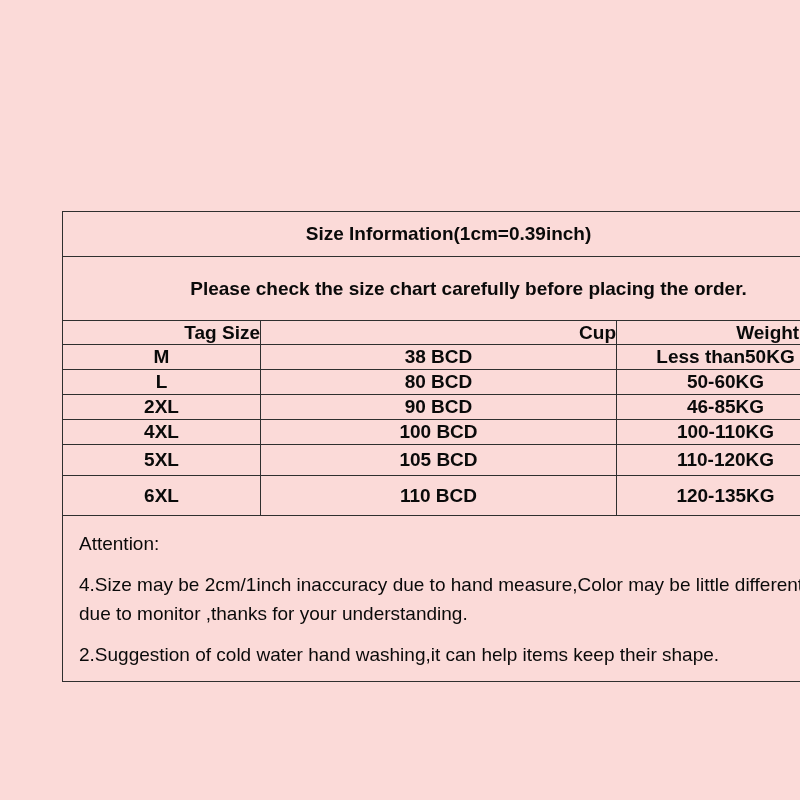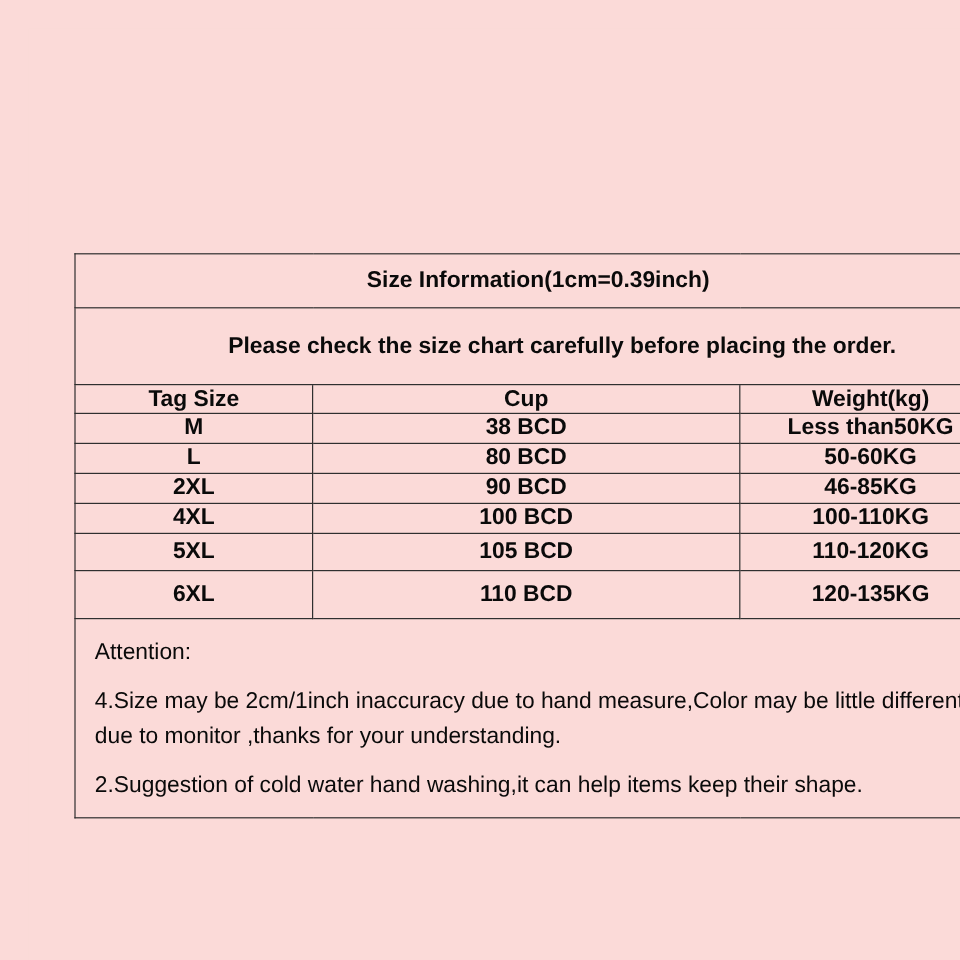--- a/index.html
+++ b/index.html
@@ -43,20 +43,21 @@
     font-weight: bold;
   }
   tr.subtitle-row td {
     height: 64px;
     font-weight: bold;
     padding-left: 40px;
   }
   tr.header-row th {
     height: 24px;
     font-weight: bold;
+    text-align: right;
   }
   tr.data-row td {
     height: 25px;
     font-weight: bold;
   }
   tr.data-row.row-5xl td { height: 31px; }
   tr.data-row.row-6xl td { height: 40px; }
   tr.attention-row td {
     height: 116px;
     text-align: left;

